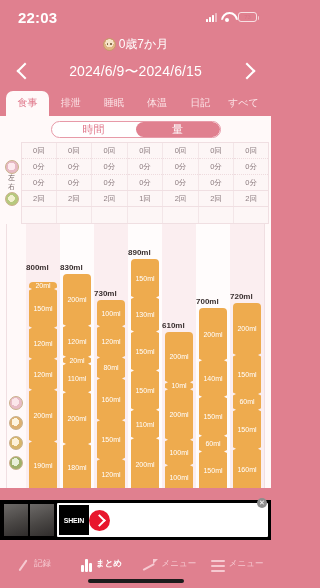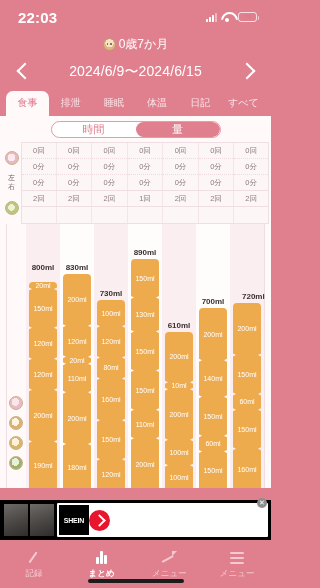--- a/index.html
+++ b/index.html
@@ -78,21 +78,21 @@
 
   
   .segwrap { display:flex; justify-content:center; padding:5px 0 4px; }
   .seg { width:170px; height:17px; border:1px solid #e79aa8; border-radius:9px;
     display:flex; overflow:hidden; background:#fff; }
   .seg div { flex:1; display:flex; align-items:center; justify-content:center;
     font-size:11px; color:#e0788b; cursor:pointer; }
   .seg div.on { background:#e0808f; color:#fff; border-radius:9px; }
 
   
-  .tablewrap { display:flex; padding:0 2px; }
+  .tablewrap { display:flex; padding:0 2px;align-items:center; }
   .rowicons { width:19px; flex:none; display:flex; flex-direction:column;
     justify-content:space-around; align-items:center; padding:4px 0; }
   .ricon { width:14px; height:14px; border-radius:50%; border:1px solid #c9b08a; flex:none; }
   .ricon.breast { background: radial-gradient(circle at 45% 45%, #fde9ee 0 40%, #e7b9c4 41% 100%); }
   .ricon.milk   { background: radial-gradient(circle at 45% 45%, #f2f0cf 0 35%, #b7c97e 36% 100%); }
   .lr { font-size:7px; color:#6b5b5b; line-height:1.25; text-align:center; }
   .sumtable { flex:1; border:1px solid #f0dfe2; background:#fdf6f6; }
   .sumtable table { width:100%; border-collapse:collapse; }
   .sumtable td { text-align:center; font-size:7.5px; color:#8d7d80; padding:2.5px 0;
     border-right:1px solid #f3e6e8; }
@@ -125,21 +125,21 @@
     color:#ffffff; font-size:7px; }
   .seg-b + .seg-b::before {
     content:""; position:absolute; left:-1px; right:-1px; top:0; height:0;
     border-top:1px dotted rgba(255,255,255,.0);
   }
   .notch-l, .notch-r { position:absolute; top:-2px; width:4px; height:4px;
     background:#fff9f9; }
   .notch-l { left:-1px; clip-path: polygon(0 0, 100% 50%, 0 100%); }
   .notch-r { right:-1px; clip-path: polygon(100% 0, 0 50%, 100% 100%); }
   .col:nth-child(odd) .notch-l, .col:nth-child(odd) .notch-r { background:#fbeef0; }
-  .total { position:absolute; width:100%; text-align:center; font-size:8px;
+  .total { position:absolute; width:100%; text-align:left; font-size:8px;
     font-weight:bold; color:#3a3030; }
 
   
   .ad { position:absolute; left:0; right:0; top:500px; height:40px;
     background:#000; display:flex; align-items:center; padding-left:4px; }
   .ad-thumbs { display:flex; gap:2px; }
   .ad-thumb { width:24px; height:32px;
     background: linear-gradient(160deg,#6d6a68 0%,#494644 55%,#2f2c2b 100%); }
   .ad-card { flex:1; height:34px; margin-left:3px; margin-right:3px; background:#fff;
     display:flex; align-items:center; position:relative; border-radius:1px; }
@@ -152,21 +152,21 @@
   .ad-go::before { content:""; position:absolute; left:6px; top:6.5px; width:7px;
     height:7px; border-top:2px solid #fff; border-right:2px solid #fff;
     transform:rotate(45deg); }
   .ad-close { position:absolute; right:1px; top:-5px; width:10px; height:10px;
     border-radius:50%; background:#8d8d8d; color:#fff; font-size:7px;
     display:flex; align-items:center; justify-content:center; }
 
   
   .botnav { position:absolute; left:0; right:0; top:540px; height:48px;
     display:flex; background:#e0808f; }
-  .nav { flex:1; display:flex; flex-direction:column; align-items:center;
+  .nav { flex:1; display:flex; flex-direction:row; align-items:center;
     justify-content:center; gap:4px; cursor:pointer; }
   .nav span { font-size:8.5px; color:#f6c9d1; }
   .nav.on span { color:#ffffff; font-weight:bold; }
   .navicon { height:15px; display:flex; align-items:flex-end; justify-content:center; }
   .pencil { width:13px; height:13px; position:relative; }
   .pencil::before { content:""; position:absolute; left:5px; top:0; width:2.4px;
     height:13px; background:#f6c9d1; transform:rotate(35deg); border-radius:1px; }
   .bars { display:flex; align-items:flex-end; gap:1.5px; height:13px; }
   .bars i { width:2.6px; background:#fff; border-radius:1px; display:block; }
   .bars i:nth-child(1){height:7px}.bars i:nth-child(2){height:13px}.bars i:nth-child(3){height:9px}
@@ -482,21 +482,21 @@
               <span class="notch-r"></span>
             </div>
             <div class="seg-b" style="flex: 150 1 0%;">
               <span>150ml</span>
               <span class="notch-l"></span>
               <span class="notch-r"></span>
             </div>
           </div>
         </div>
         <div class="col">
-          <div class="total" style="bottom: 189.685px; padding-left: 12px;">720ml</div>
+          <div class="total" style="bottom: 189.685px;">720ml</div>
           <div class="bar" style="height: 187.685px; background: rgb(238, 171, 78);">
             <div class="seg-b" style="flex: 200 1 0%;">
               <span>200ml</span>
             </div>
             <div class="seg-b" style="flex: 150 1 0%;">
               <span>150ml</span>
               <span class="notch-l"></span>
               <span class="notch-r"></span>
             </div>
             <div class="seg-b" style="flex: 60 1 0%;">

